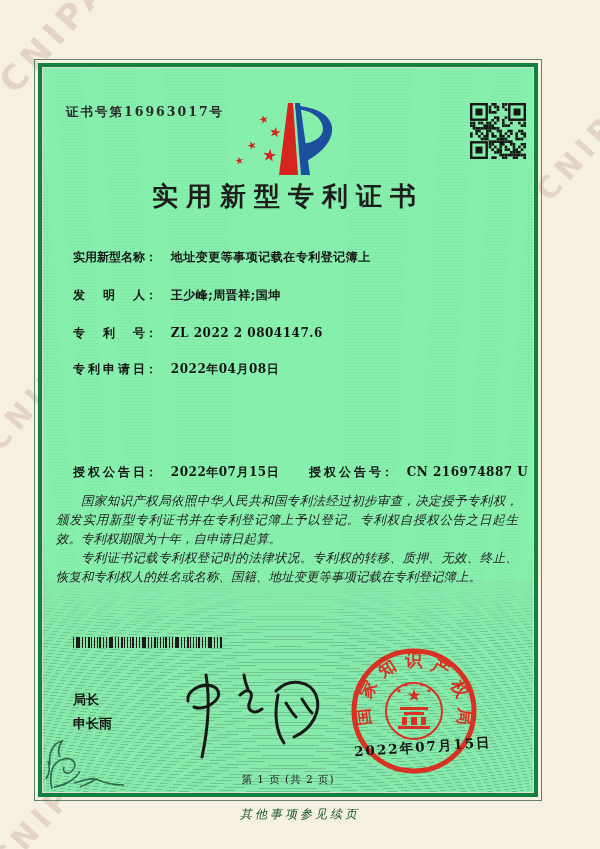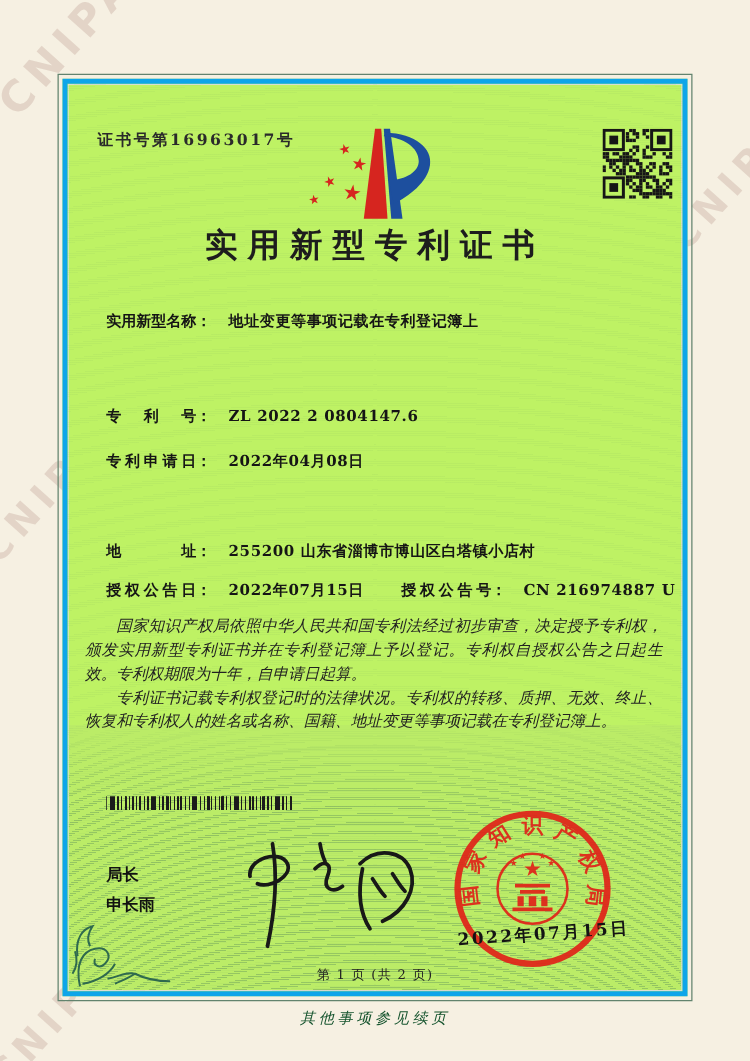--- a/index.html
+++ b/index.html
@@ -6,22 +6,22 @@
   body{width:600px;height:849px;overflow:hidden;background:#f6f0e2;
        font-family:"DejaVu Serif", serif;position:relative;}
   .page{position:absolute;inset:0;}
 
   
   .wm{position:absolute;font-family:"DejaVu Sans",sans-serif;font-weight:700;
       color:rgba(201,174,163,.42);transform:rotate(-48deg);letter-spacing:6px;
       pointer-events:none;white-space:nowrap;z-index:1;}
 
   
-  .frame{position:absolute;left:50px;top:63px;width:492px;height:726px;
-         border:4px solid #0ea5e9;background:#bef264;z-index:2;
+  .frame{position:absolute;left:38px;top:63px;width:492px;height:726px;
+         border:4px solid #15803d;background:#86efac;z-index:2;
          box-shadow:inset 0 0 0 1px #d9dfd2;}
   .frame::before{content:'';position:absolute;inset:-8px;border:1px solid #62836e;pointer-events:none;}
 
   .texture{position:absolute;inset:0;pointer-events:none;
     background:repeating-radial-gradient(1400px 420px at 50% 240%,rgba(70,120,92,.05) 0 1px,transparent 1px 5px);}
   .wave-band{position:absolute;left:1px;right:1px;bottom:1px;height:212px;pointer-events:none;
     background:rgba(150,175,152,.07);}
   .wave-band::after{content:'';position:absolute;inset:0;
     background:repeating-radial-gradient(1500px 430px at 50% 235%,rgba(62,112,84,.30) 0 1px,transparent 1px 5px);
     -webkit-mask-image:linear-gradient(to bottom,transparent 0,#000 30%);
@@ -266,31 +266,31 @@
         <rect x="5.5" y="43.5" width="7" height="7"></rect>
       </g>
     </svg>
 
     <div class="title">实用新型专利证书</div>
 
     <div class="frow" style="top:182px">
       <span class="flabel">实用新型名称</span><span class="fcolon">：</span>
       <span class="fvalue">地址变更等事项记载在专利登记簿上</span>
     </div>
+    <div class="frow" style="top:220px">
+      <span class="flabel">发明人</span><span class="fcolon">：</span>
+      <span class="fvalue">王少峰;周晋祥;国坤</span>
+    </div>
     <div class="frow" style="top:258px">
       <span class="flabel">专利号</span><span class="fcolon">：</span>
       <span class="fvalue">ZL 2022 2 0804147.6</span>
     </div>
     <div class="frow" style="top:294px">
       <span class="flabel">专利申请日</span><span class="fcolon">：</span>
       <span class="fvalue">2022年04月08日</span>
-    </div>
-    <div class="frow" style="top:366px">
-      <span class="flabel">地址</span><span class="fcolon">：</span>
-      <span class="fvalue">255200 山东省淄博市博山区白塔镇小店村</span>
     </div>
     <div class="frow" style="top:397px">
       <span class="flabel">授权公告日</span><span class="fcolon">：</span>
       <span class="fvalue">2022年07月15日</span>
       <span class="flabel grant2">授权公告号</span><span class="fcolon">：</span>
       <span class="fvalue">CN 216974887 U</span>
     </div>
 
     <p class="para" style="top:424px">国家知识产权局依照中华人民共和国专利法经过初步审查，决定授予专利权，颁发实用新型专利证书并在专利登记簿上予以登记。专利权自授权公告之日起生效。专利权期限为十年，自申请日起算。</p>
     <p class="para" style="top:481px">专利证书记载专利权登记时的法律状况。专利权的转移、质押、无效、终止、恢复和专利权人的姓名或名称、国籍、地址变更等事项记载在专利登记簿上。</p>

